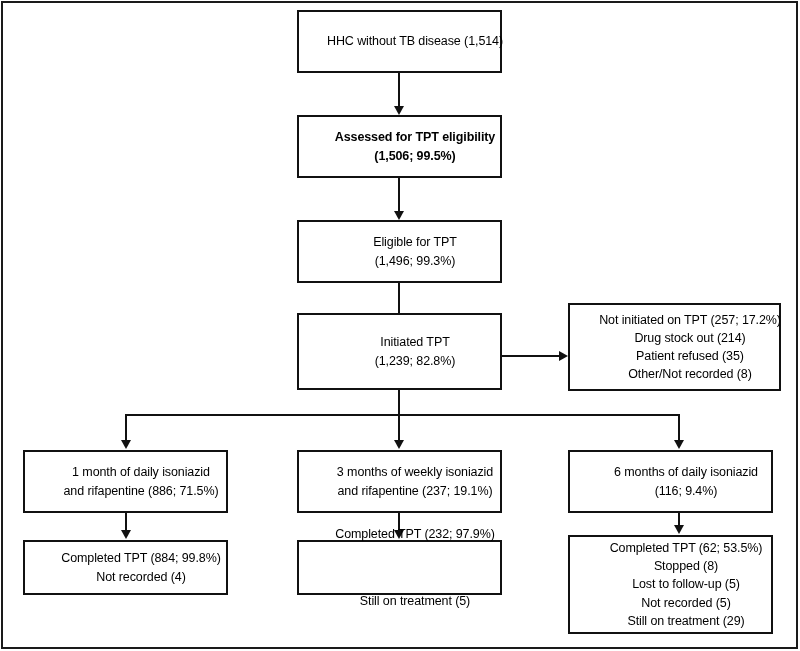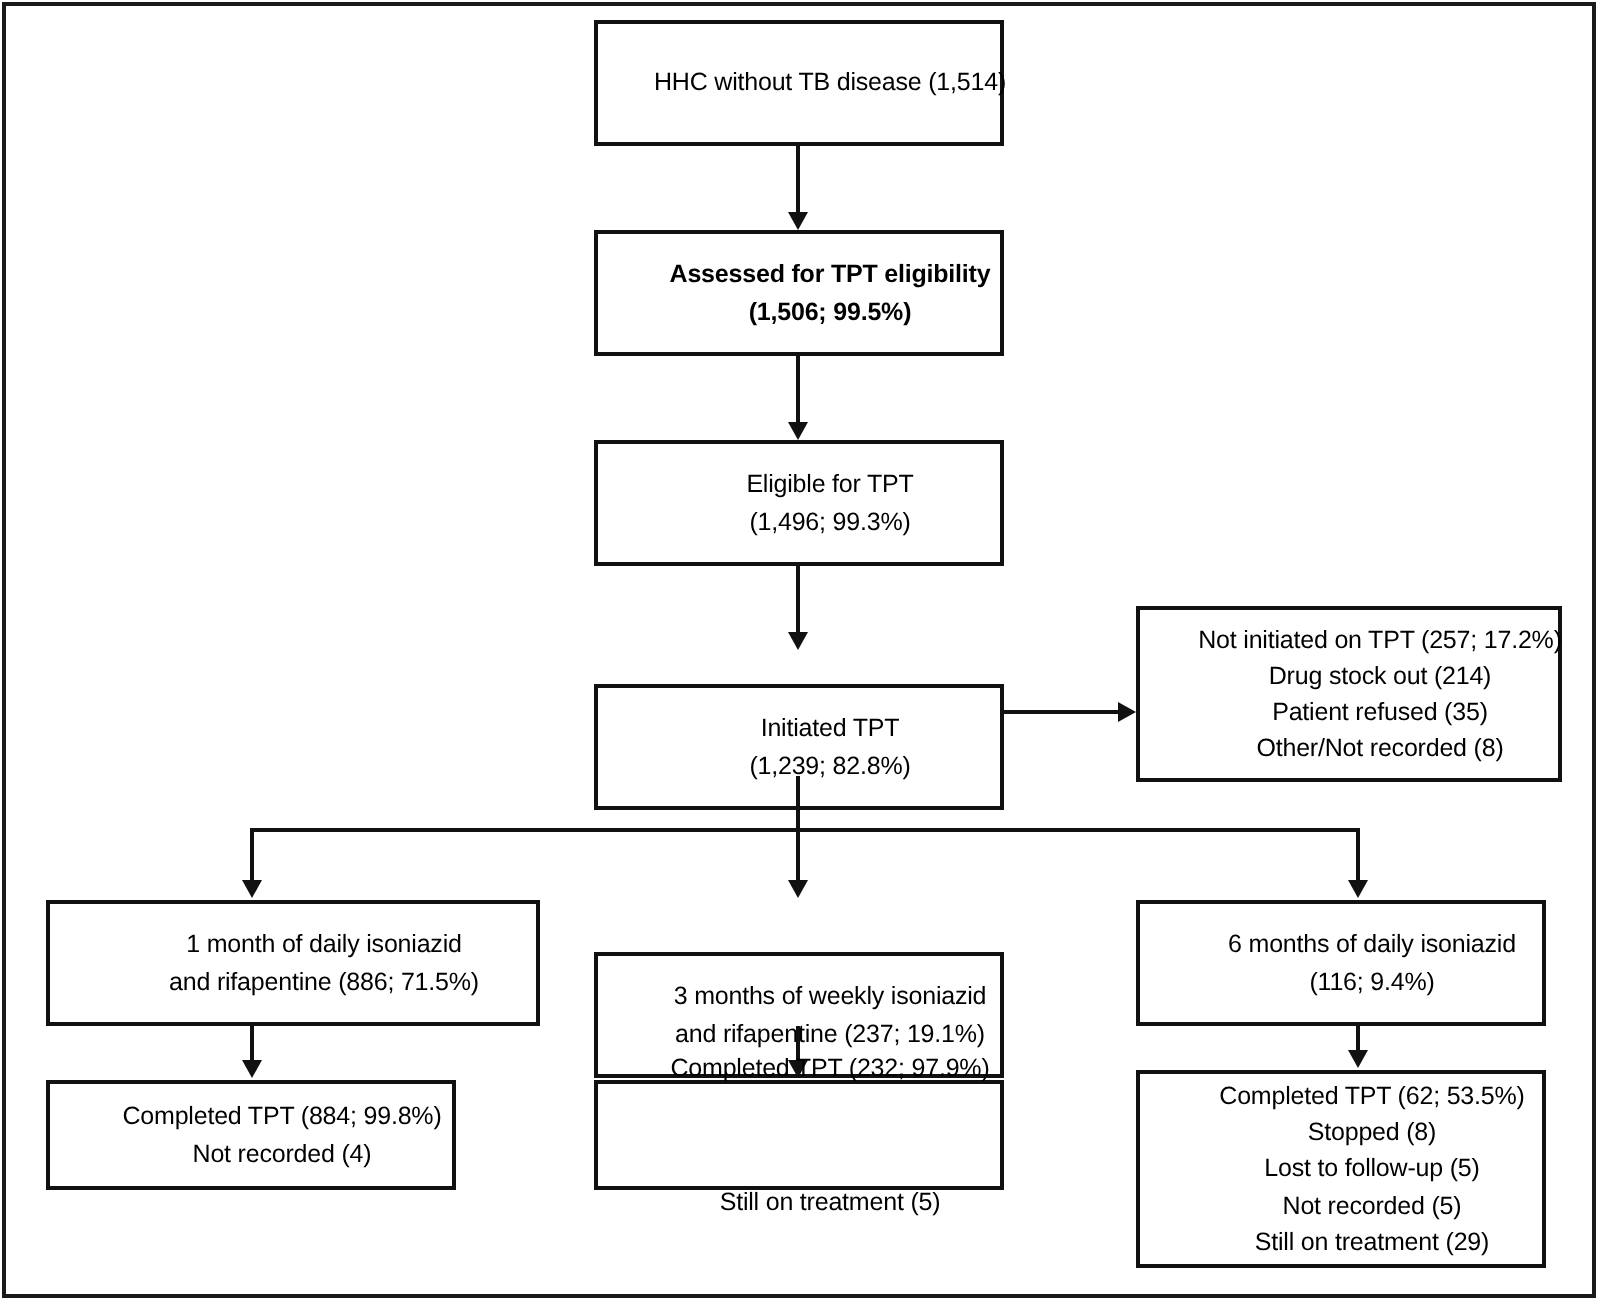--- a/index.html
+++ b/index.html
@@ -105,21 +105,21 @@
   <div class="arrow-down" style="left:394px; top:211px;"></div>
 
   <div class="flow-box" style="left:297px; top:220px; width:205px; height:63px;">
     <span class="line">Eligible for TPT</span>
     <span class="line">(1,496; 99.3%)</span>
   </div>
 
   <div class="conn-v" style="left:398px; top:283px; height:36px;"></div>
   <div class="arrow-down" style="left:394px; top:316px;"></div>
 
-  <div class="flow-box" style="left:297px; top:342px; width:205px; height:63px;">
+  <div class="flow-box" style="left:297px; top:313px; width:205px; height:77px;">
     <span class="line">Initiated TPT</span>
     <span class="line">(1,239; 82.8%)</span>
   </div>
 
   <div class="conn-h" style="left:502px; top:355px; width:58px;"></div>
   <div class="arrow-right" style="left:559px; top:351px;"></div>
 
   <div class="flow-box" style="left:568px; top:303px; width:213px; height:88px;">
     <span class="line">Not initiated on TPT (257; 17.2%)</span>
     <span class="line">Drug stock out (214)</span>
@@ -133,26 +133,26 @@
 
   <div class="conn-v" style="left:125px; top:414px; height:29px;"></div>
   <div class="arrow-down" style="left:121px; top:440px;"></div>
 
   <div class="conn-v" style="left:398px; top:414px; height:29px;"></div>
   <div class="arrow-down" style="left:394px; top:440px;"></div>
 
   <div class="conn-v" style="left:678px; top:414px; height:29px;"></div>
   <div class="arrow-down" style="left:674px; top:440px;"></div>
 
-  <div class="flow-box" style="left:23px; top:450px; width:247px; height:63px;">
+  <div class="flow-box" style="left:23px; top:450px; width:205px; height:63px;">
     <span class="line">1 month of daily isoniazid</span>
     <span class="line">and rifapentine (886; 71.5%)</span>
   </div>
 
-  <div class="flow-box" style="left:297px; top:476px; width:205px; height:63px;">
+  <div class="flow-box" style="left:297px; top:450px; width:205px; height:63px;">
     <span class="line">3 months of weekly isoniazid</span>
     <span class="line">and rifapentine (237; 19.1%)</span>
   </div>
 
   <div class="flow-box" style="left:568px; top:450px; width:205px; height:63px;">
     <span class="line">6 months of daily isoniazid</span>
     <span class="line">(116; 9.4%)</span>
   </div>
 
   <div class="conn-v" style="left:125px; top:513px; height:21px;"></div>

